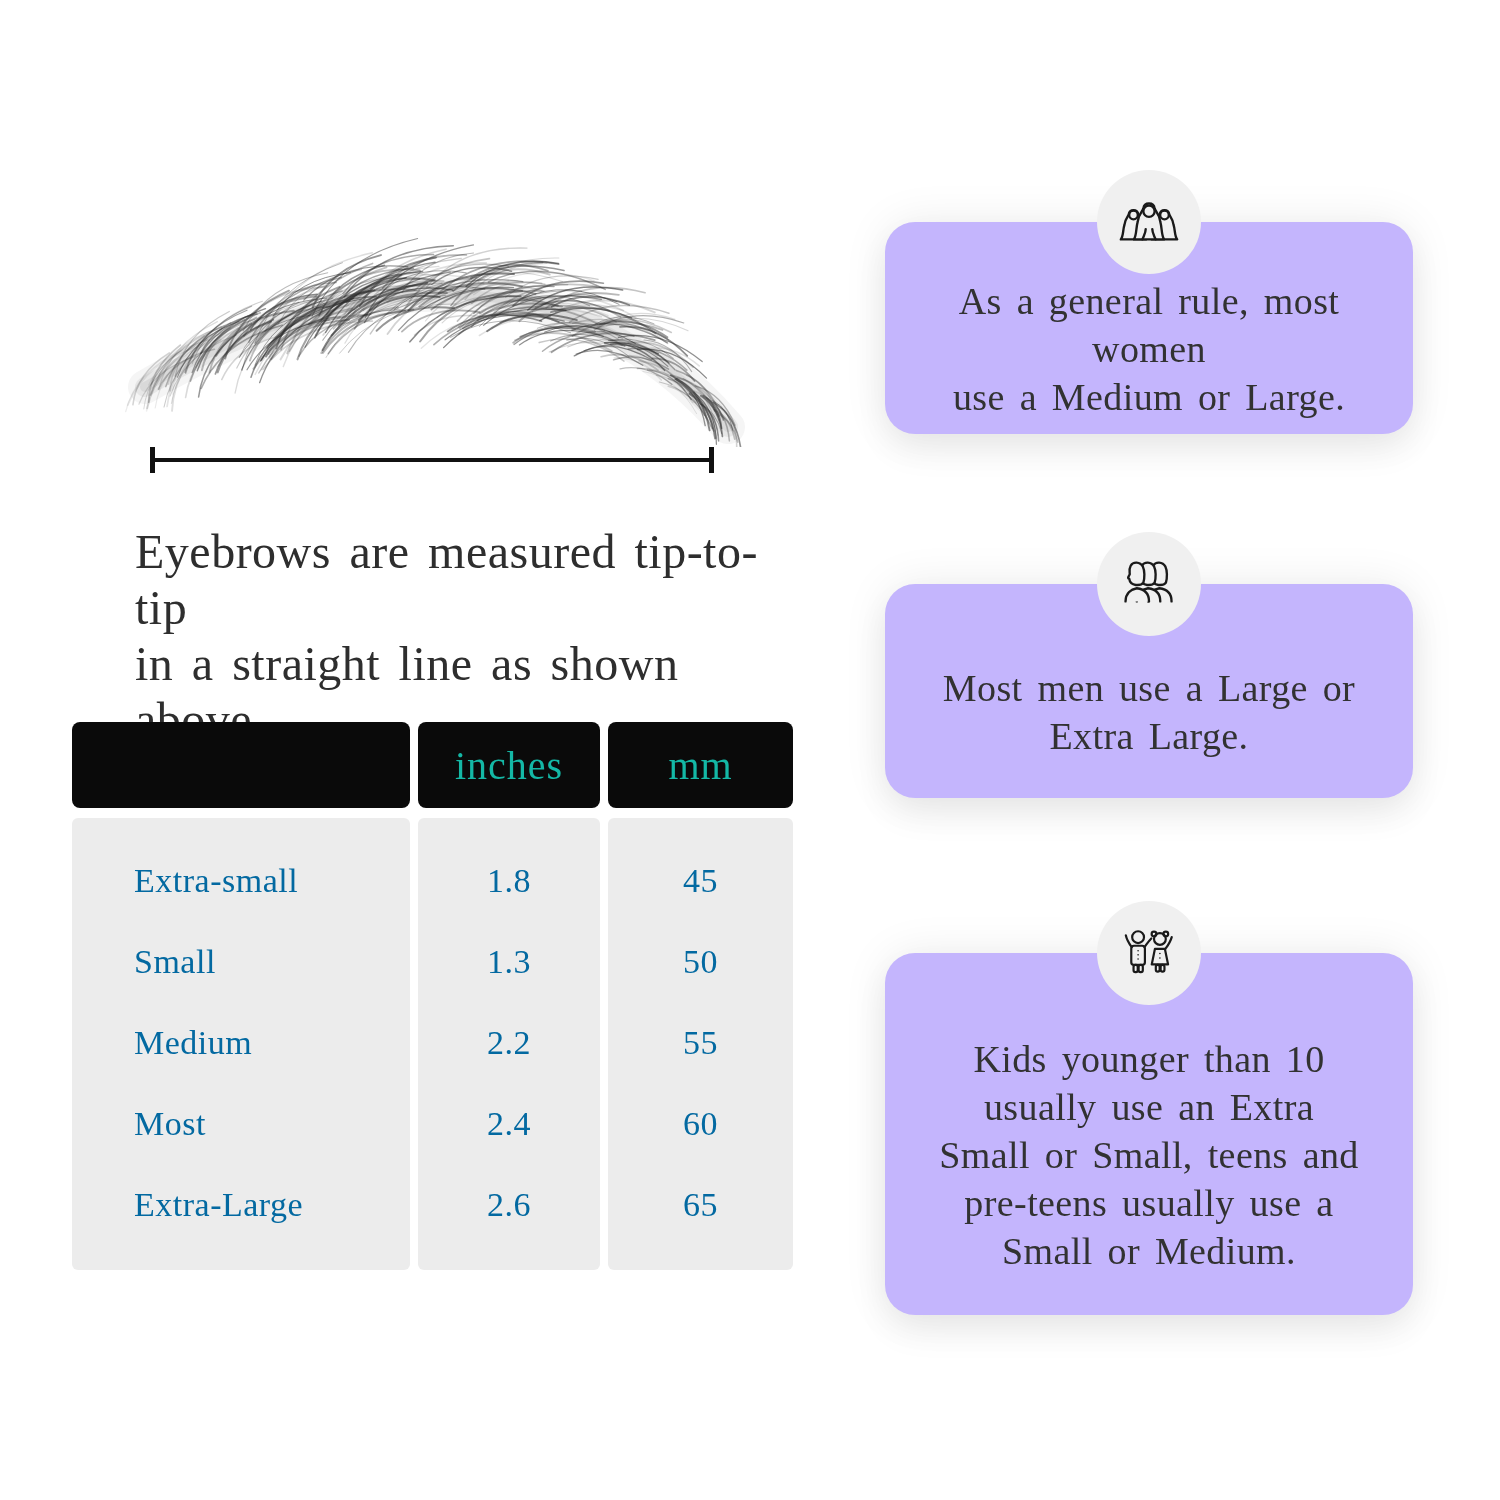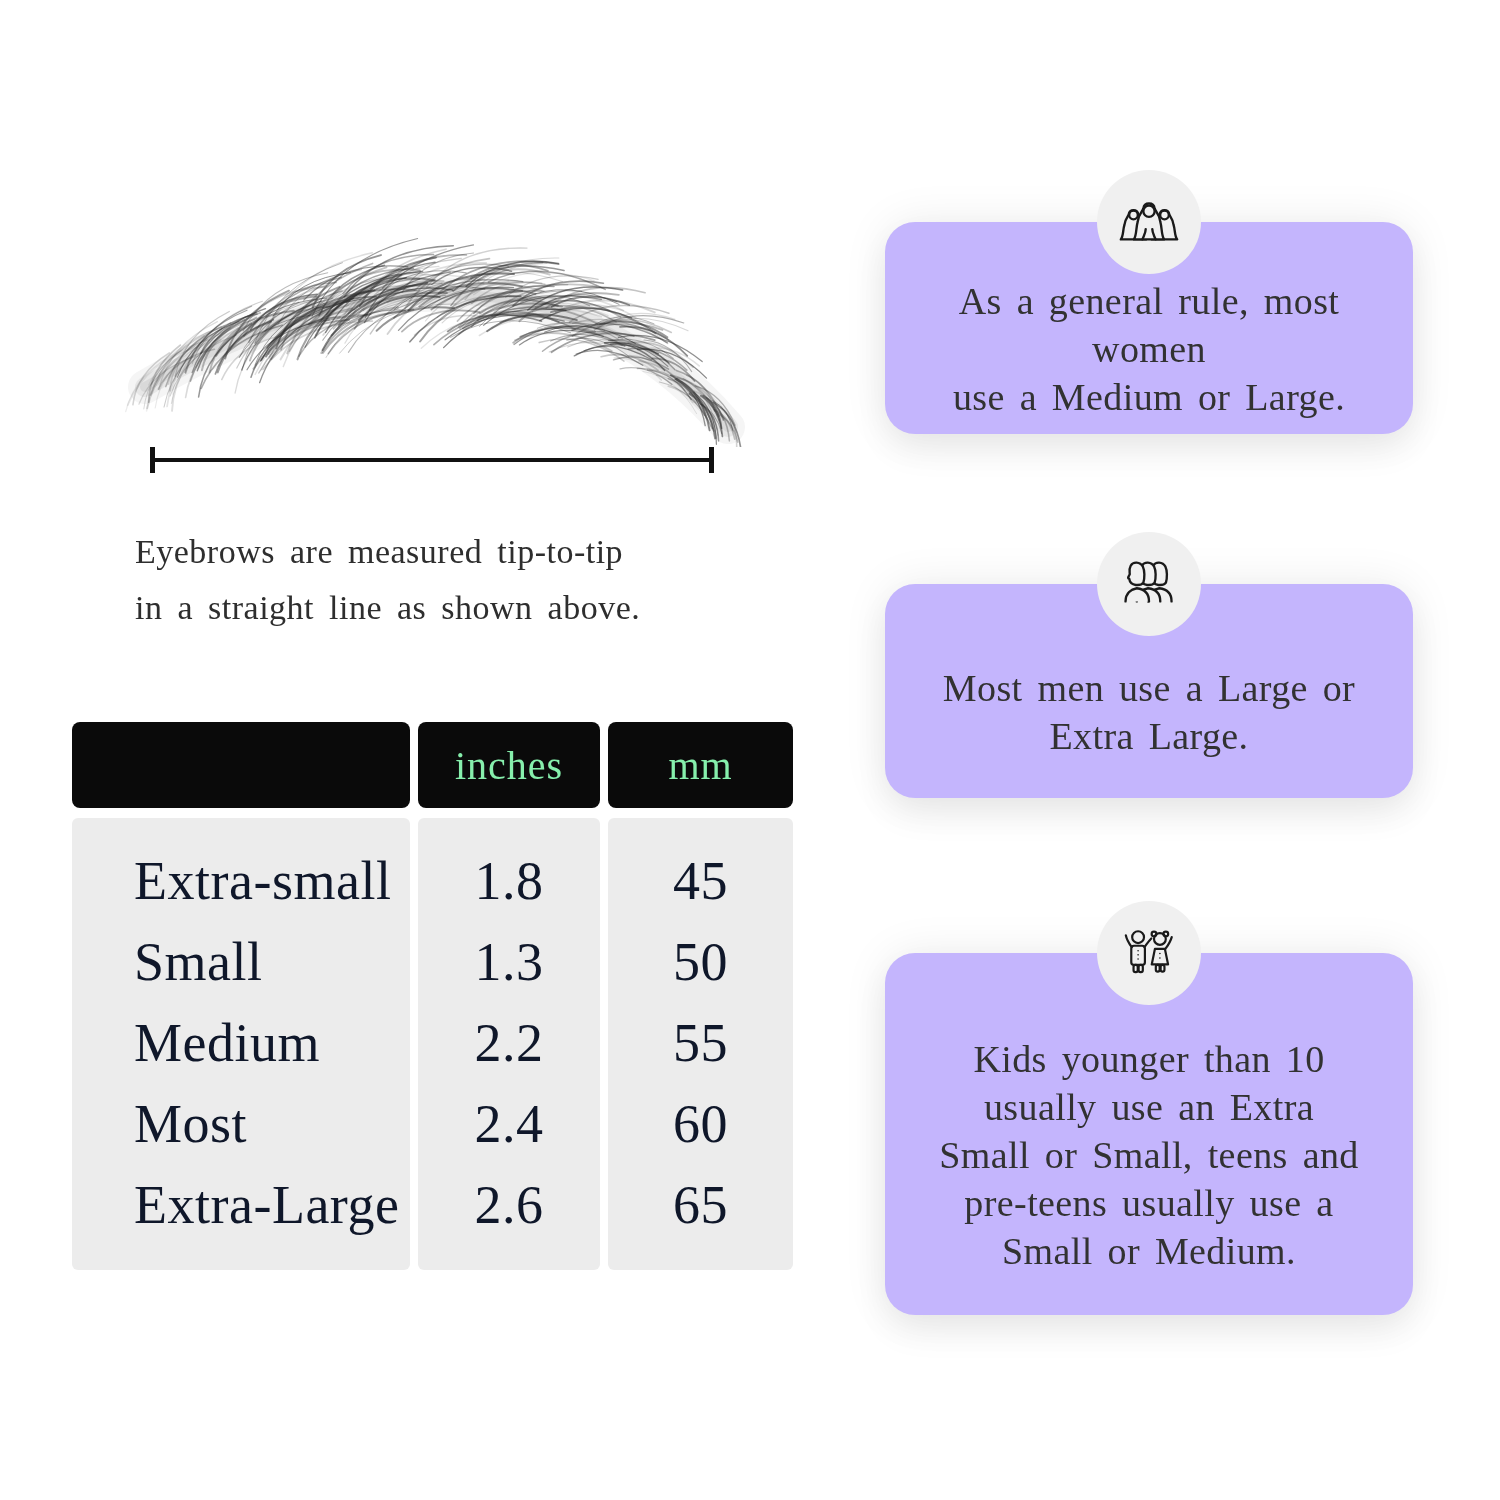--- a/index.html
+++ b/index.html
@@ -15,45 +15,45 @@
   .brow-svg { position:absolute; left:100px; top:212px; width:660px; height:235px; }
 
   .measure-line { position:absolute; left:150px; top:447px; width:564px; height:26px; }
   .measure-line .bar  { position:absolute; left:0; top:11px; width:100%; height:4px; background:#111; }
   .measure-line .tick { position:absolute; top:0; width:5px; height:26px; background:#111; }
   .measure-line .tick.left  { left:0; }
   .measure-line .tick.right { right:0; }
 
   .caption {
     position:absolute; left:135px; top:524px; width:640px;
-    font-size:34px; line-height:56px; color:#2e2e2e;
+    font-size:48px; line-height:56px; color:#2e2e2e;
     word-spacing:6px; letter-spacing:0.5px;
   }
 
   
   .size-table {
     position:absolute; left:72px; top:722px; width:721px;
     display:grid;
     grid-template-columns:338px 182px 185px;
     grid-template-rows:86px 452px;
     column-gap:8px; row-gap:10px;
   }
   .th {
     background:#0a0a0a; border-radius:8px;
     display:flex; align-items:center; justify-content:center;
-    color:#86efac; font-size:40px; letter-spacing:1px;
+    color:#14b8a6; font-size:40px; letter-spacing:1px;
   }
   .col-panel {
     background:#ececec; border-radius:6px;
     display:flex; flex-direction:column;
     padding:22px 0 24px 0;
   }
   .col-panel .cell {
     flex:1; display:flex; align-items:center;
-    font-size:54px; color:#0f172a; letter-spacing:0.5px;
+    font-size:34px; color:#0369a1; letter-spacing:0.5px;
   }
   .col-panel.labels .cell { justify-content:flex-start; padding-left:62px; }
   .col-panel.values .cell { justify-content:center; }
 
   
   .cards { position:absolute; left:885px; top:0; width:528px; height:1500px; }
   .card {
     position:absolute; left:0; width:528px;
     background:#c4b5fd; border-radius:30px;
     box-shadow:0 0 45px rgba(0,0,0,0.08), 0 18px 34px rgba(0,0,0,0.06);

